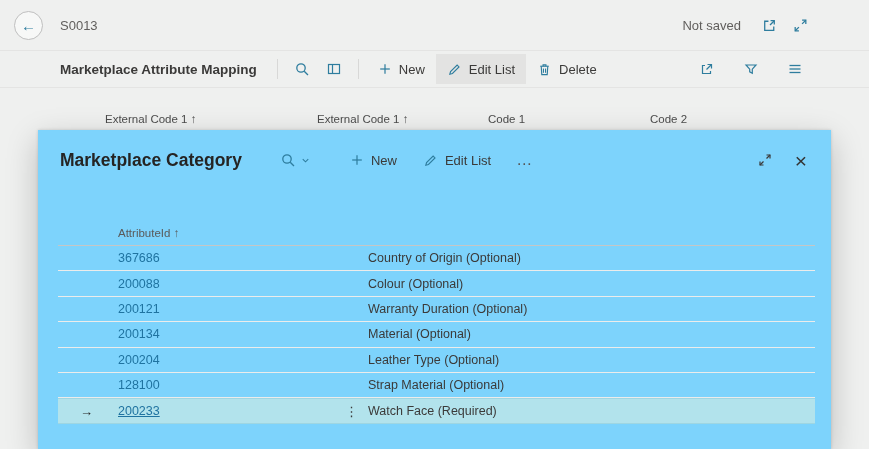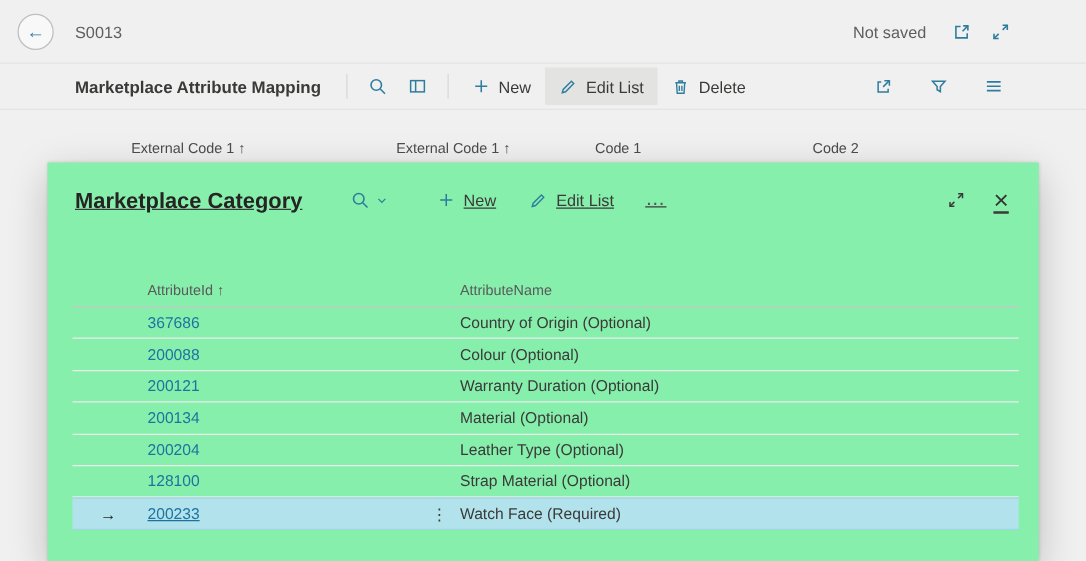--- a/index.html
+++ b/index.html
@@ -47,29 +47,28 @@
     padding:0 11px; cursor:pointer; white-space:nowrap;
   }
   .cmd-btn.pressed { background:#e3e3e2; }
   .cmdbar-right { margin-left:auto; display:flex; align-items:center; gap:12px; }
 
   
   .bg-cols { position:absolute; top:113px; left:0; right:0; height:20px; font-size:11.5px; color:#4c4c4c; }
   .bg-col { position:absolute; white-space:nowrap; cursor:pointer; }
   .bg-col:nth-child(1){ left:105px; }
   .bg-col:nth-child(2){ left:317px; }
-  .bg-col:nth-child(3){ left:476px; }
+  .bg-col:nth-child(3){ left:488px; }
   .bg-col:nth-child(4){ left:650px; }
 
   
   .dialog {
     position:absolute; left:38px; top:130px; width:793px; height:319px;
-    background:#86efac;
+    background:#7dd3fc;
     box-shadow:0 10px 30px rgba(0,0,0,.22), 0 0 3px rgba(0,0,0,.15);
-    text-decoration:underline;
   }
   .dlg-header {
     height:60px; display:flex; align-items:center; padding:0 24px 0 22px;
   }
   .dlg-title { font-size:17.5px; font-weight:700; color:#252423; white-space:nowrap; }
   .dlg-search { display:flex; align-items:center; gap:4px; margin-left:38px; cursor:pointer; }
   .dlg-actions { display:flex; align-items:center; margin-left:28px; gap:4px; font-size:13px; }
   .dlg-btn { display:flex; align-items:center; gap:7px; padding:0 11px; height:30px; cursor:pointer; white-space:nowrap; }
   .dlg-more { font-size:16px; color:#555; padding:0 10px; cursor:pointer; letter-spacing:1px; }
   .dlg-header-right { margin-left:auto; display:flex; align-items:center; gap:22px; }
@@ -248,21 +247,20 @@
         </svg>
       </span>
       <span class="dlg-close">×</span>
     </div>
   </div>
 
   <div class="tbl">
     <div class="tbl-head">
       <span></span>
       <span class="col-label"><span>AttributeId</span> <span>↑</span></span>
-      <span class="col-label"><span>AttributeName</span></span>
     </div>
 
     <div class="tbl-row">
       <span class="cell-ind"></span>
       <span class="cell-id">
           <a class="id-link">367686</a>
           <span class="dots">⋮</span>
         </span>
       <span class="cell-name">Country of Origin (Optional)</span>
     </div>

